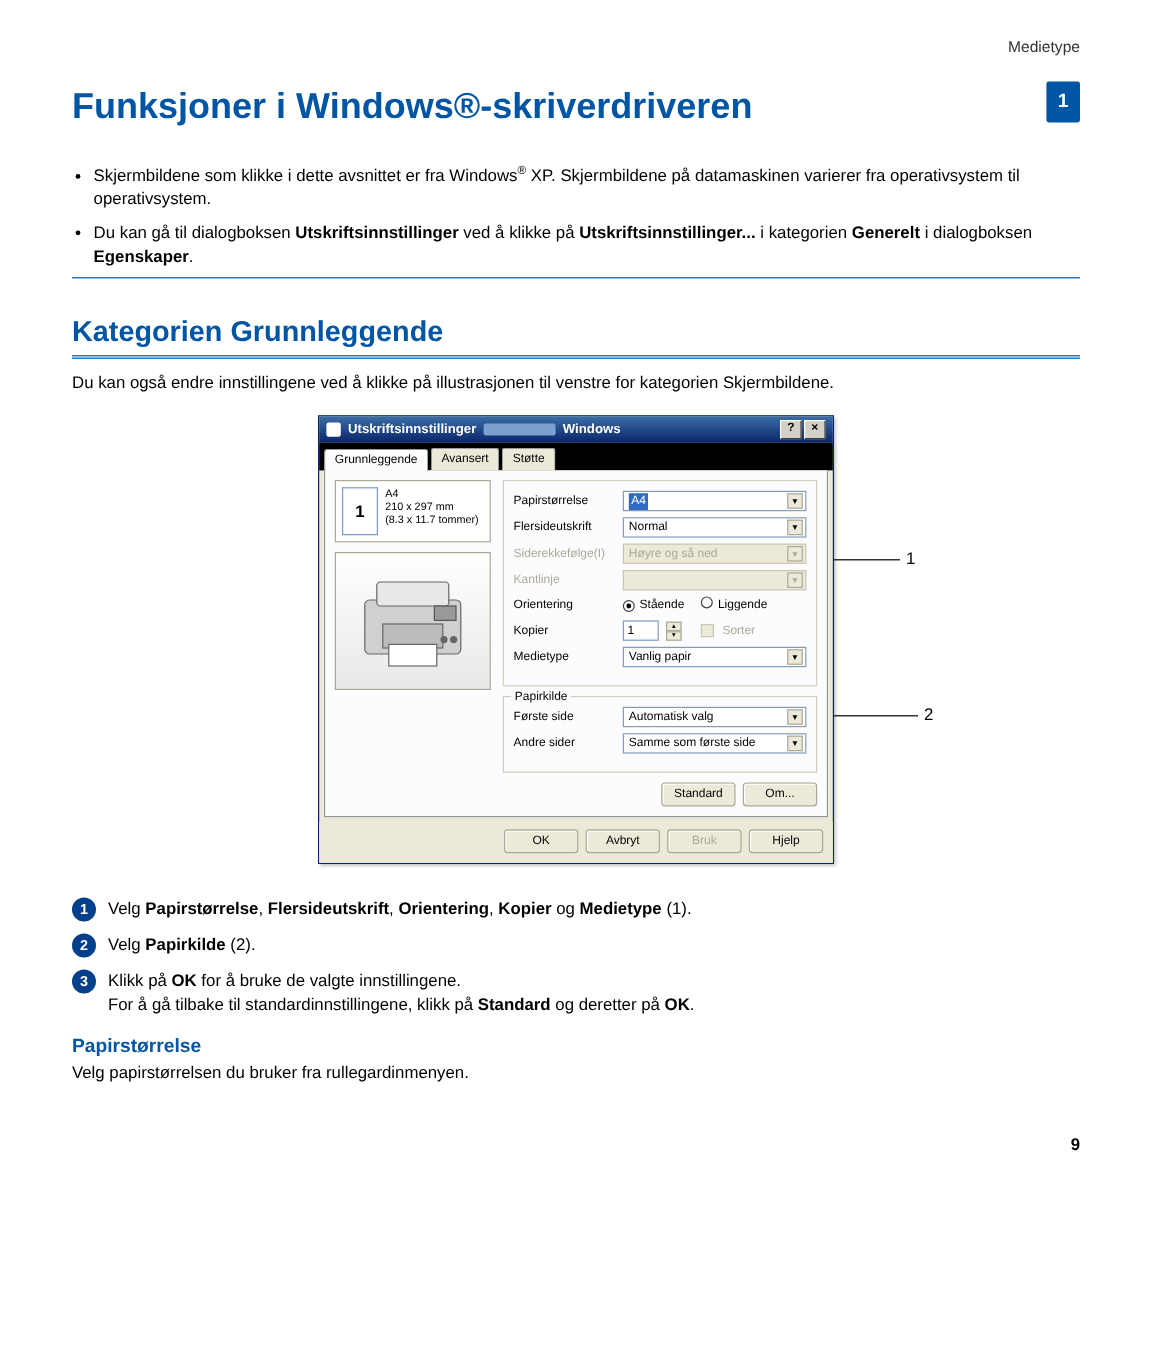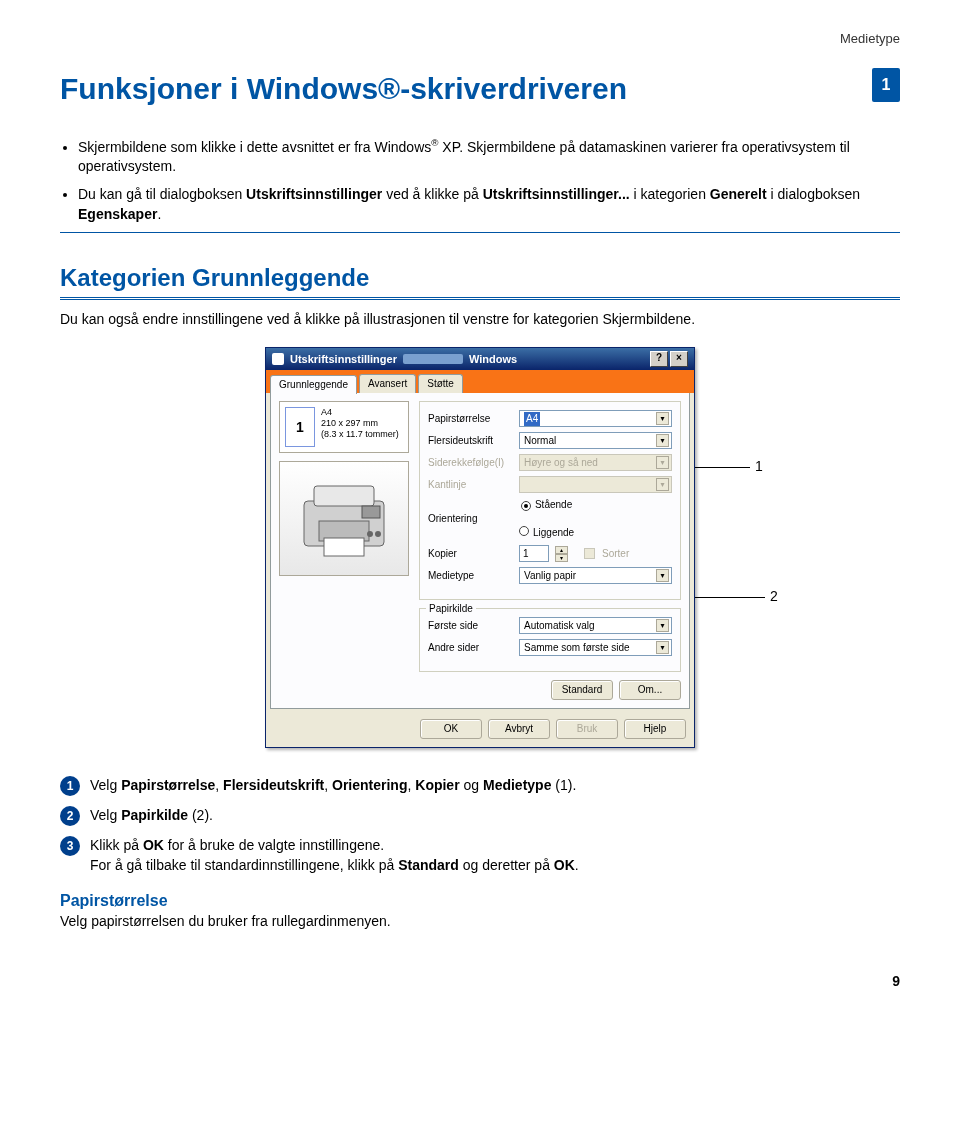--- a/index.html
+++ b/index.html
@@ -105,21 +105,21 @@
     background: #d4d0c8;
     border: 1px solid #fff;
     border-right-color:#404040; border-bottom-color:#404040;
     font-size: 10px; text-align:center; line-height:12px;
     color:#000;
   }
   .tabstrip {
     display:flex;
     padding: 4px 4px 0 4px;
     gap:2px;
-    background:#f97316;
+    background:#000000;
   }
   .tab {
     padding: 2px 8px;
     background:#ece9d8;
     border:1px solid #919b9c;
     border-bottom:none;
     border-radius: 3px 3px 0 0;
     font-size:10px;
   }
   .tab.active {
@@ -194,21 +194,21 @@
     background:#316ac5; color:#fff; padding:0 2px; margin:-1px 0;
   }
   .combo.disabled { background:#ece9d8; color:#aca899; border-color:#c9c7ba;}
   .combo-arrow {
     width:13px; height:13px;
     background:#ece9d8;
     border:1px solid #aca899;
     display:flex;align-items:center;justify-content:center;
     font-size:8px;
   }
-  .radio-row { display:flex; gap:14px; align-items:center; font-size:10px;flex-direction:column;}
+  .radio-row { display:flex; gap:14px; align-items:center; font-size:10px;}
   .radio-dot {
     width:10px;height:10px;border:1px solid #404040;border-radius:50%;
     display:inline-flex;align-items:center;justify-content:center;margin-right:4px;
     background:#fff;
   }
   .radio-dot.checked::after{content:"";width:4px;height:4px;background:#000;border-radius:50%;}
   .spin {
     width:30px; background:#fff;border:1px solid #7f9db9;height:17px;
     padding:0 3px;font-size:10px;display:flex;align-items:center;
   }

